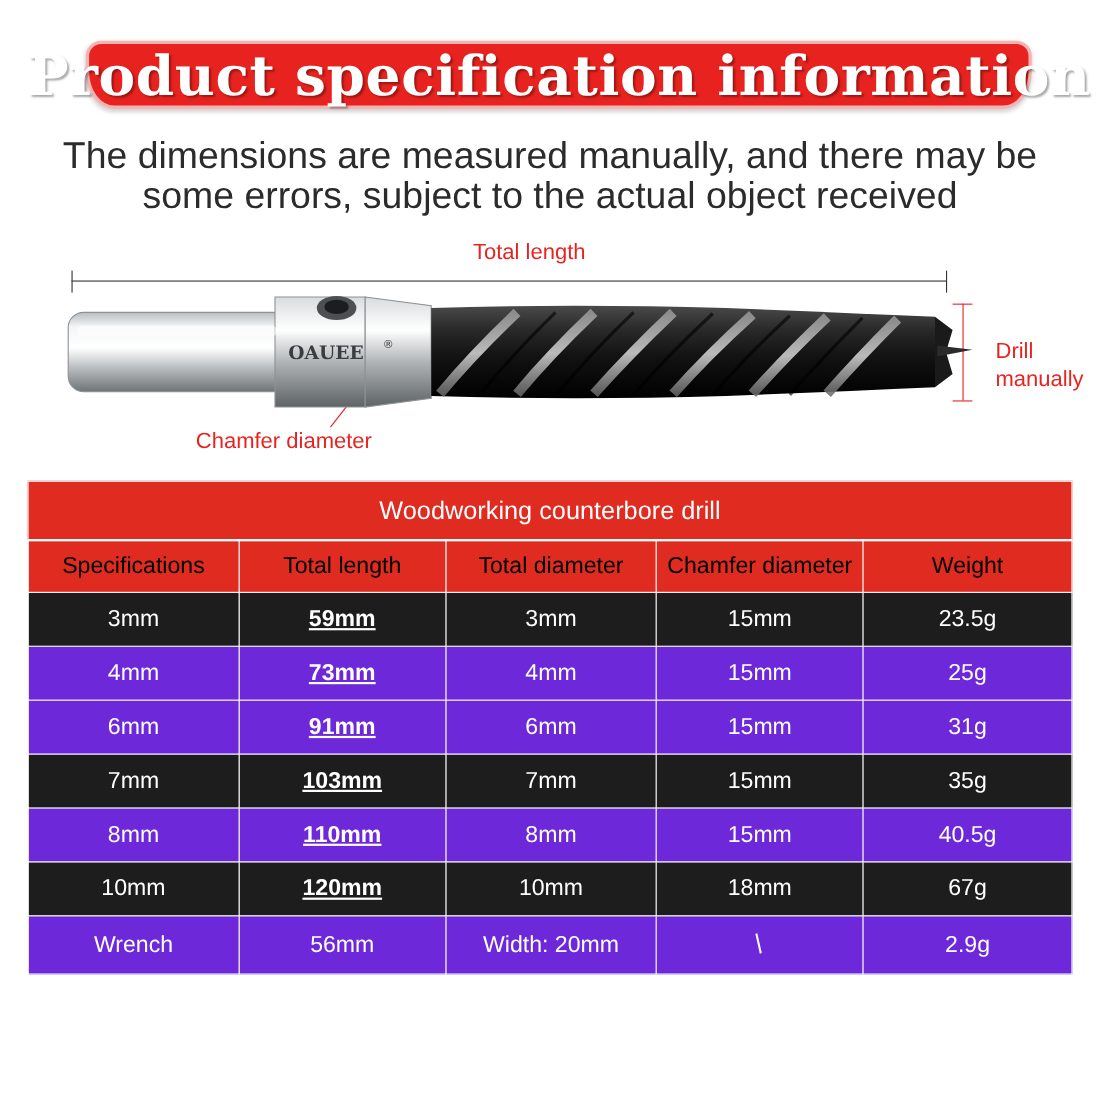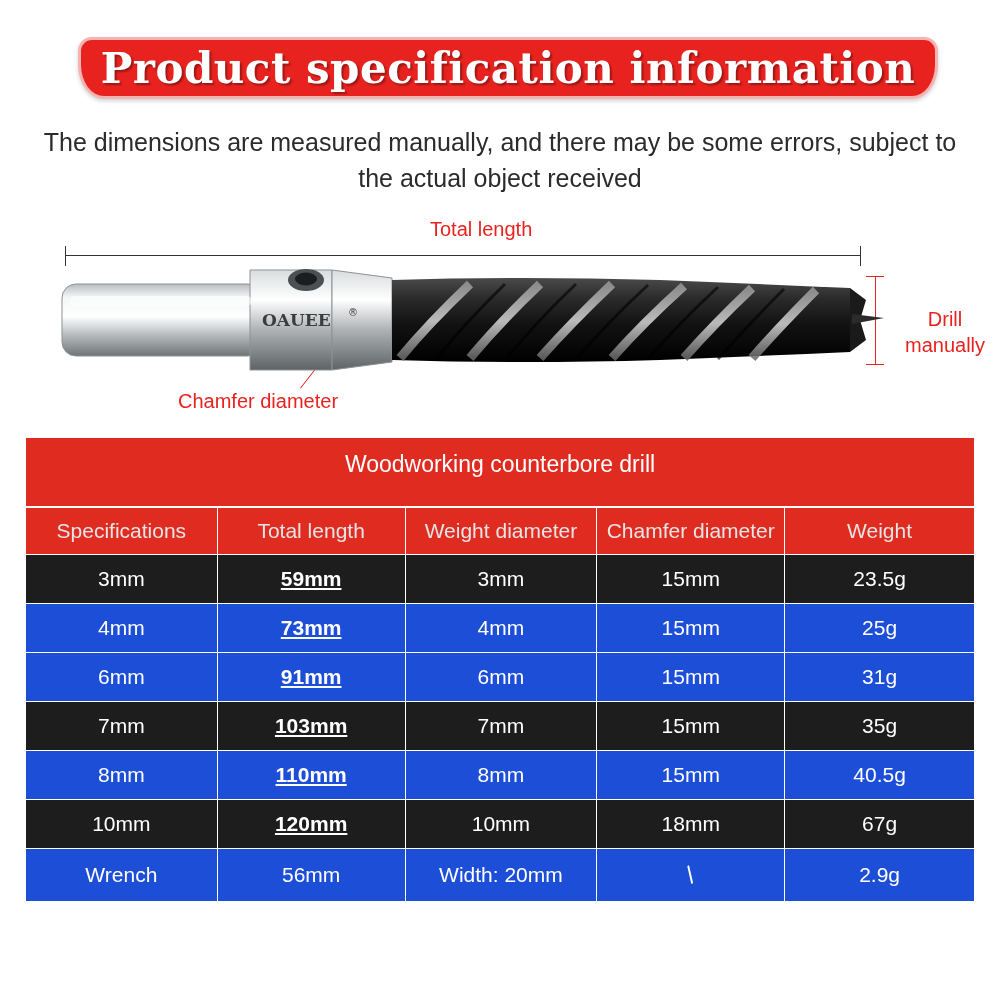--- a/index.html
+++ b/index.html
@@ -24,51 +24,51 @@
     border: 3px solid #f5b3b1;
     border-radius: 14px 14px 26px 26px / 14px 14px 34px 34px;
     box-shadow: 0 2px 4px rgba(0,0,0,0.18);
   }
   .banner-text {
     position: absolute; inset: 0;
     display: flex; align-items: center; justify-content: center;
     color: #ffffff;
     font-family: "DejaVu Serif", serif;
     font-weight: bold;
-    font-size: 42px;
+    font-size: 50px;
     letter-spacing: 0.5px;
     text-shadow: 2px 2px 2px rgba(0,0,0,0.35);
     white-space: nowrap;
   }
 
   
   .subtitle {
     position: absolute;
     left: 0; top: 124px; width: 1000px;
     text-align: center;
     color: #2b2b2b;
-    font-size: 25px;
+    font-size: 34px;
     line-height: 36px;
     padding: 0 24px;
   }
 
   
   .illus {
     position: absolute;
     left: 0; top: 218px;
     width: 1000px; height: 210px;
   }
   .lbl {
     position: absolute;
     color: #e8231f;
     font-size: 20px;
     white-space: nowrap;
   }
   .lbl-total { left: 430px; top: 0px; }
-  .lbl-drill { left: 905px; top: 88px; text-align: center; line-height: 26px; }
+  .lbl-drill { left: 905px; top: 88px; text-align: left; line-height: 26px; }
   .lbl-chamfer { left: 178px; top: 172px; }
 
   .dim-line {
     position: absolute;
     background: #333333;
   }
   .h-line { height: 1px; }
   .v-tick { width: 1px; }
 
   .leader { position: absolute; background: #e8231f; height: 1px; transform-origin: 0 0; }
@@ -82,41 +82,41 @@
   table {
     width: 100%;
     border-collapse: collapse;
     table-layout: fixed;
   }
   caption.tbl-title {
     caption-side: top;
     background: #e02b21;
     color: #ffffff;
     font-size: 23px;
-    padding: 13px 0 28px;
+    padding: 13px 0 12px;
     border: 1px solid #ffffff;
   }
   th {
     background: #e02b21;
-    color: #e5e5e5;
+    color: #000000;
     font-size: 21px;
     font-weight: normal;
     padding: 11px 4px;
     border: 1px solid #ffffff;
     line-height: 24px;
   }
   td {
     font-size: 21px;
     padding: 12px 16px;
     text-align: center;
     border: 1px solid #ffffff;
     color: #ffffff;
   }
   tr.dark td { background: #1d1d1d; color: #ffffff; }
-  tr.light td { background: #1d4ed8; color: #ffffff; }
+  tr.light td { background: #6d28d9; color: #ffffff; }
   tr.dark td.bold, tr.light td.bold { font-weight: bold; text-decoration: underline; }
   .col-1 { width: 20.2%; }
   .col-2 { width: 19.8%; }
   .col-3 { width: 20.2%; }
   .col-4 { width: 19.8%; }
   .col-5 { width: 20.0%; }
   .slash { display: inline-block; transform: rotate(-28deg); font-size: 24px; }
 </style>
 </head>
 <body>
@@ -219,21 +219,21 @@
         <col class="col-1">
           <col class="col-2">
           <col class="col-3">
           <col class="col-4">
           <col class="col-5">
       </colgroup>
       <thead>
         <tr>
           <th>Specifications</th>
           <th>Total length</th>
-          <th>Weight diameter</th>
+          <th>Total diameter</th>
           <th>Chamfer diameter</th>
           <th>Weight</th>
         </tr>
       </thead>
       <tbody>
         <tr class="dark">
           <td>3mm</td>
           <td class="bold">59mm</td>
           <td>3mm</td>
           <td>15mm</td>

